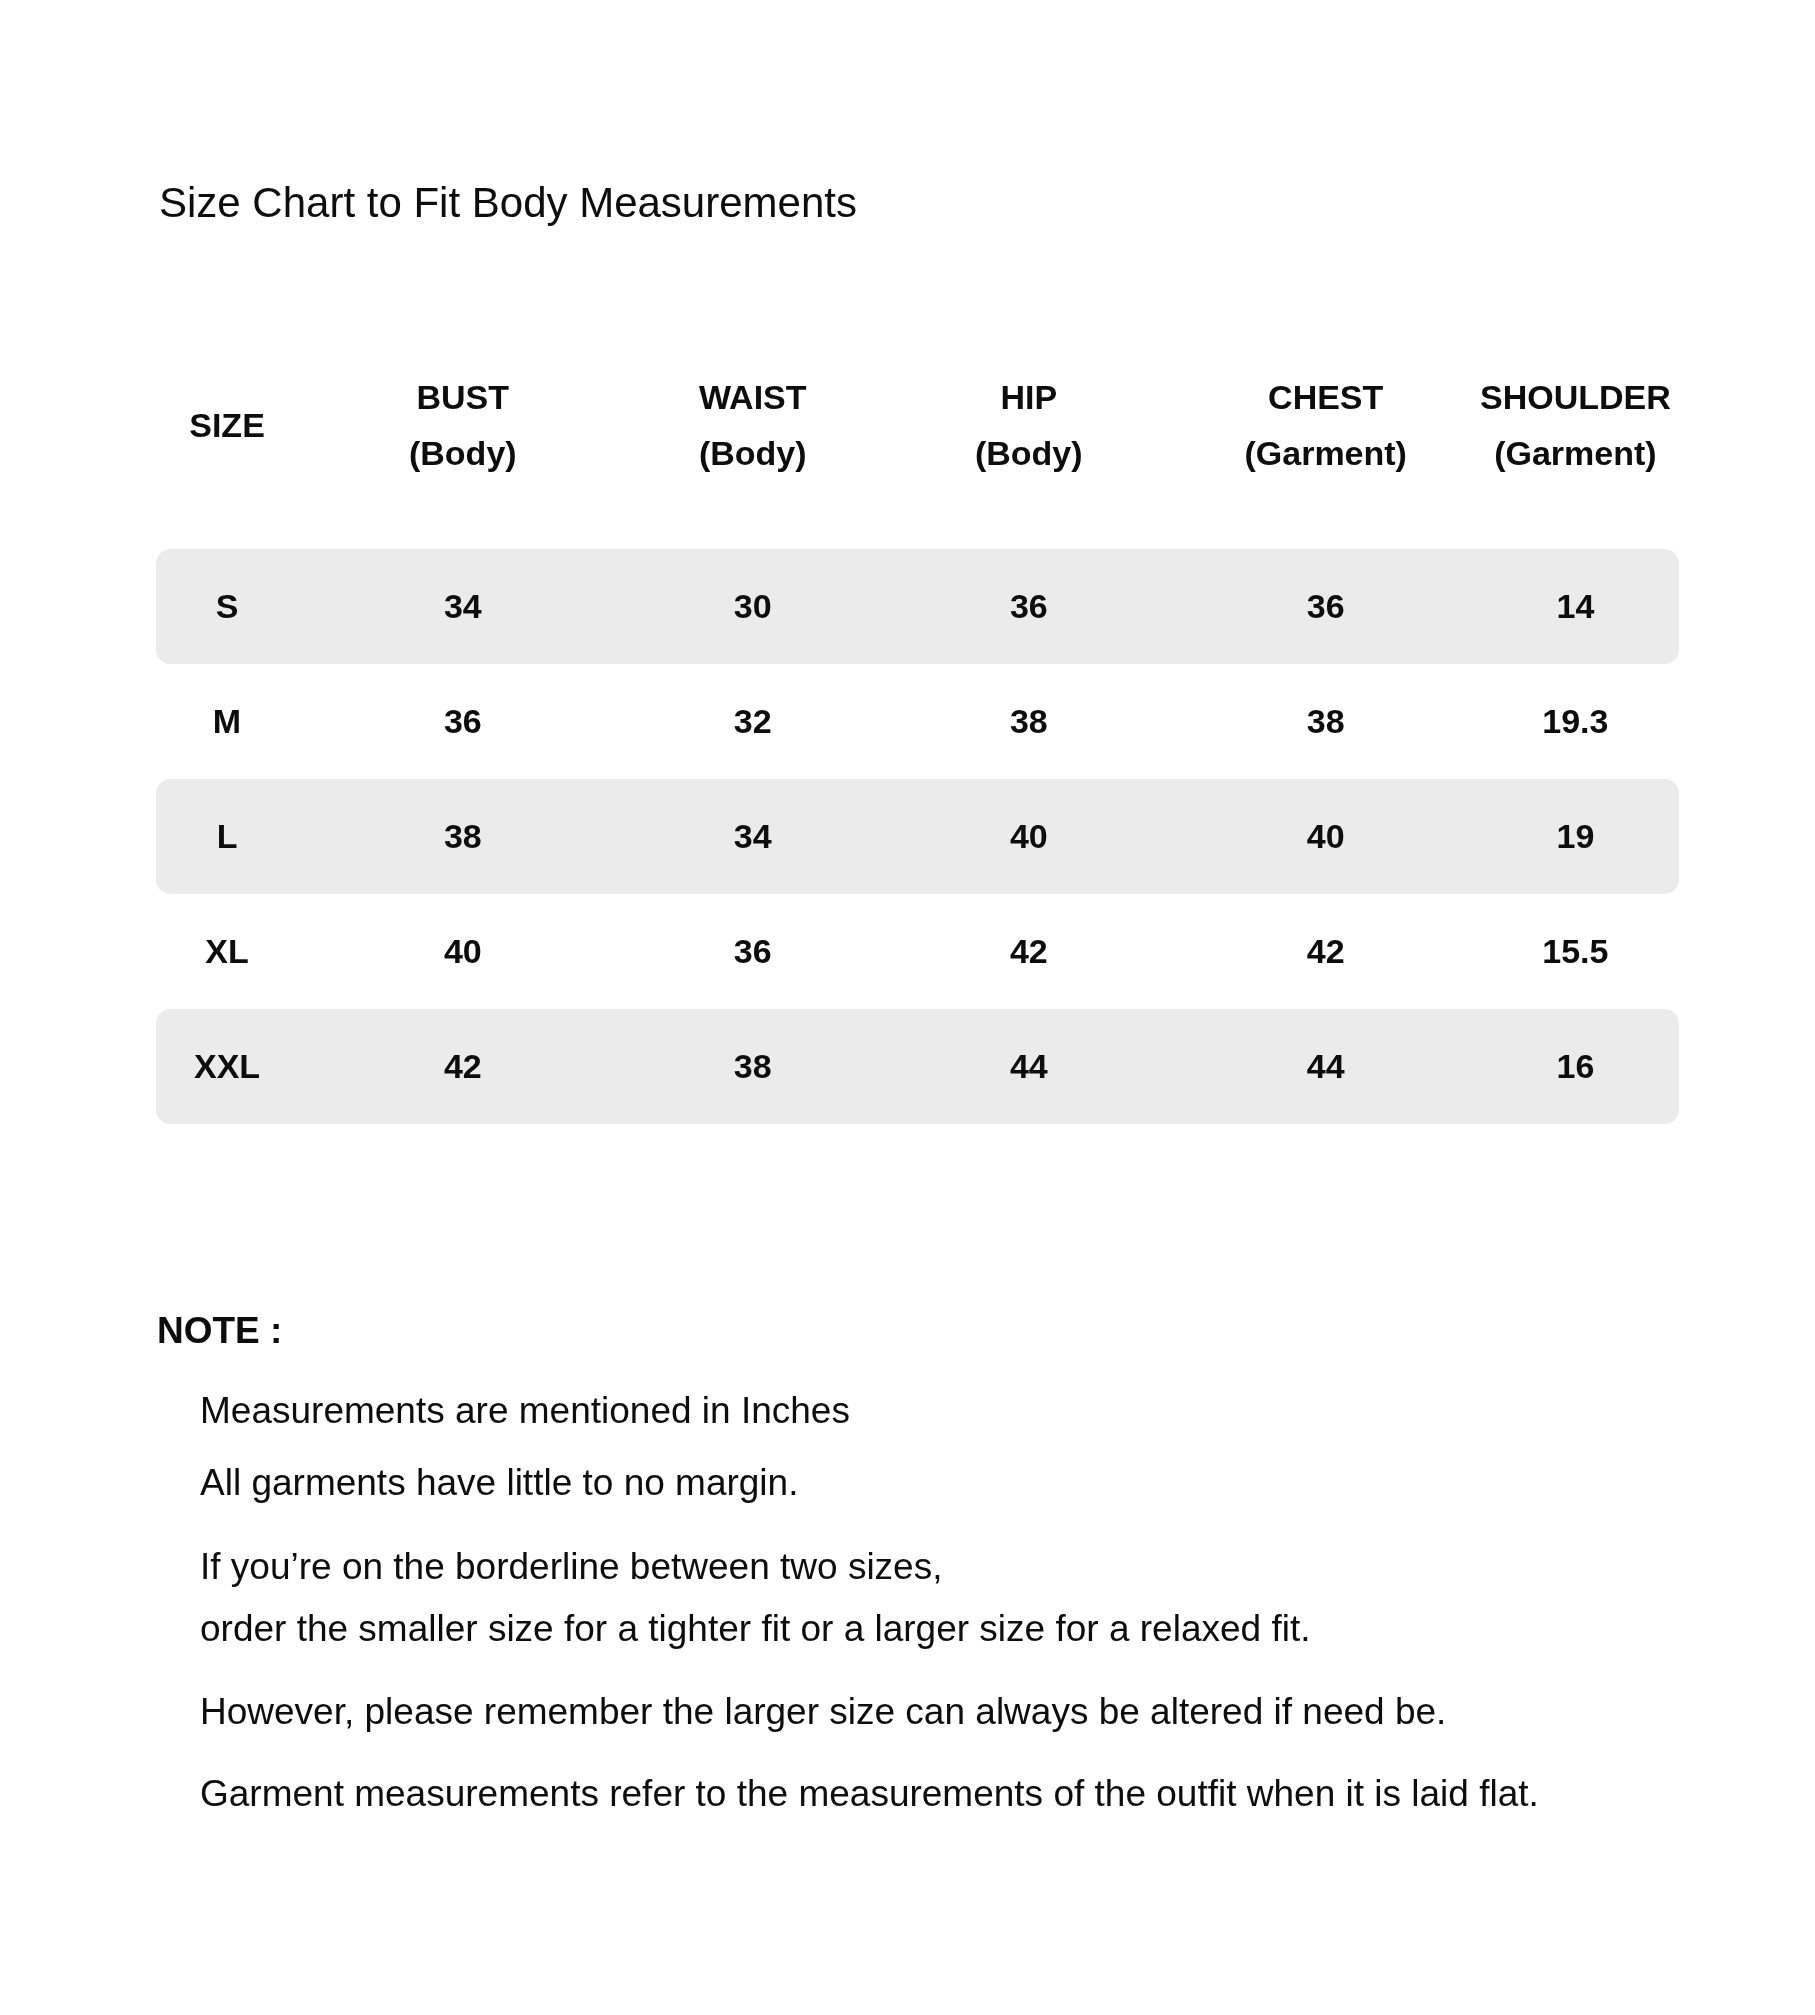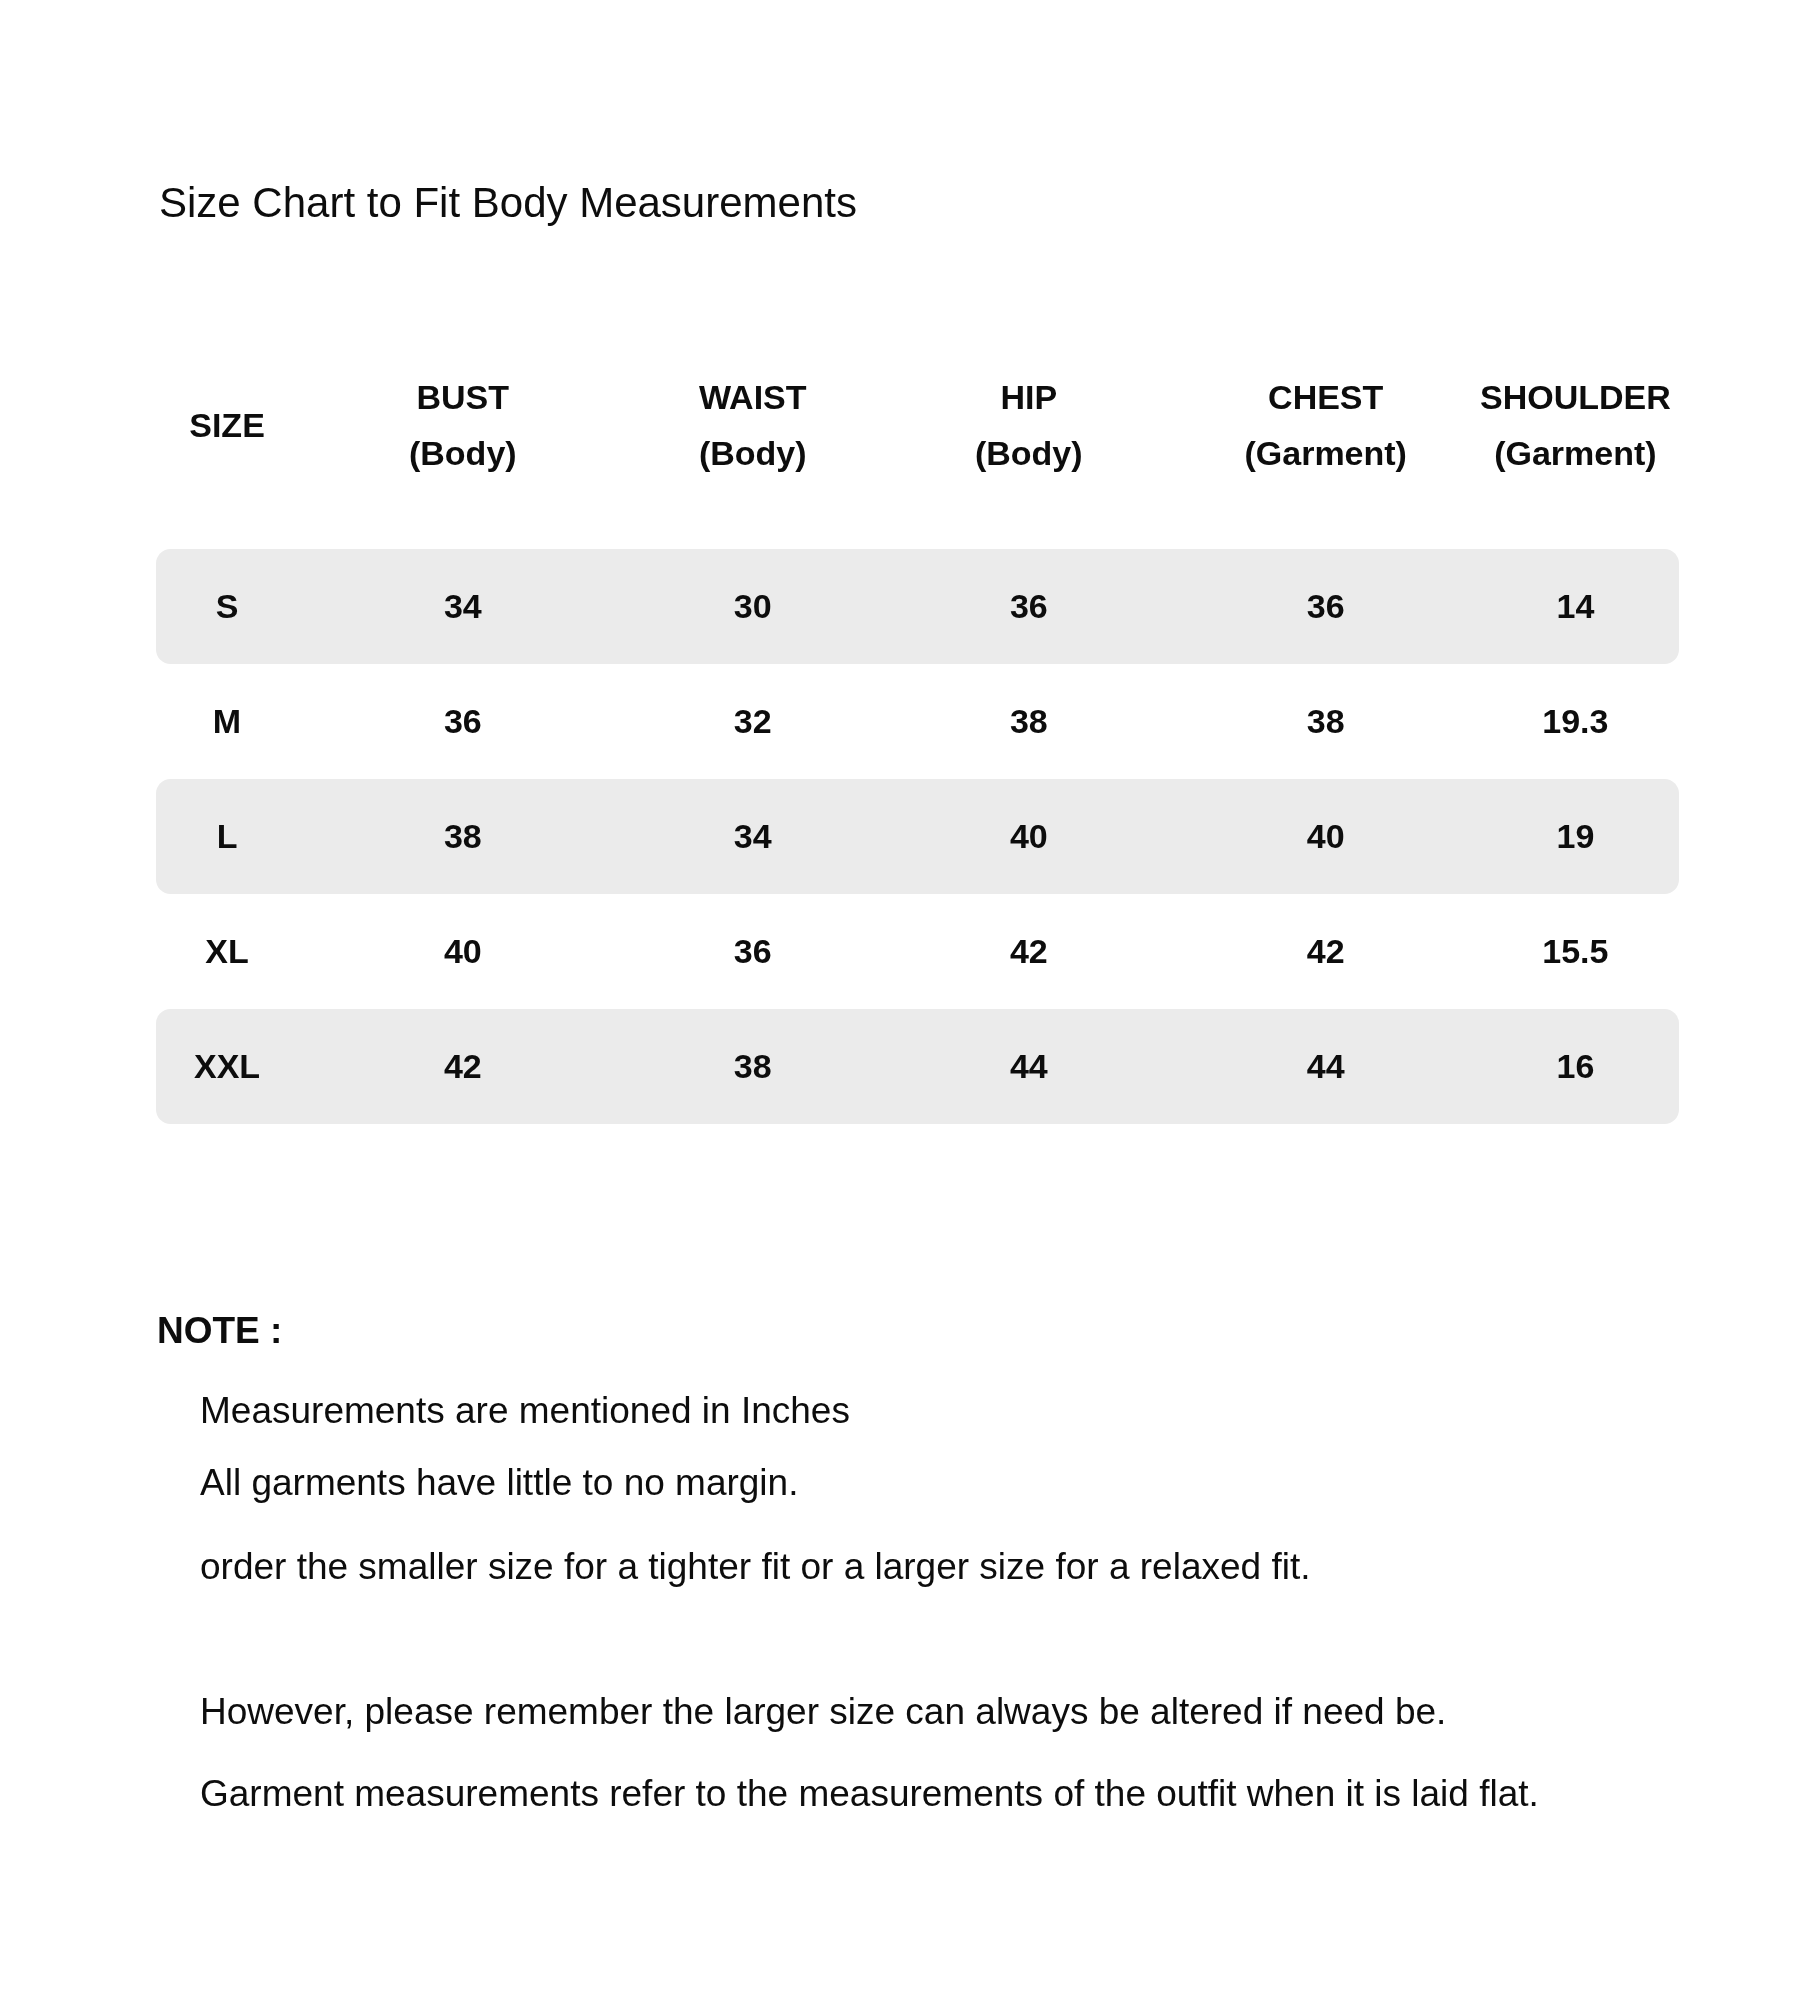--- a/index.html
+++ b/index.html
@@ -180,20 +180,21 @@
 
   <p class="note-par" style="top:1368px">
     <span>Measurements are mentioned in Inches</span>
   </p>
 
   <p class="note-par" style="top:1440px">
     <span>All garments have little to no margin.</span>
   </p>
 
   <p class="note-par" style="top:1524px">
+    <span>If you’re on the borderline between two sizes,</span>
     <span>order the smaller size for a tighter fit or a larger size for a relaxed fit.</span>
   </p>
 
   <p class="note-par" style="top:1669px">
     <span>However, please remember the larger size can always be altered if need be.</span>
   </p>
 
   <p class="note-par" style="top:1751px">
     <span>Garment measurements refer to the measurements of the outfit when it is laid flat.</span>
   </p>

